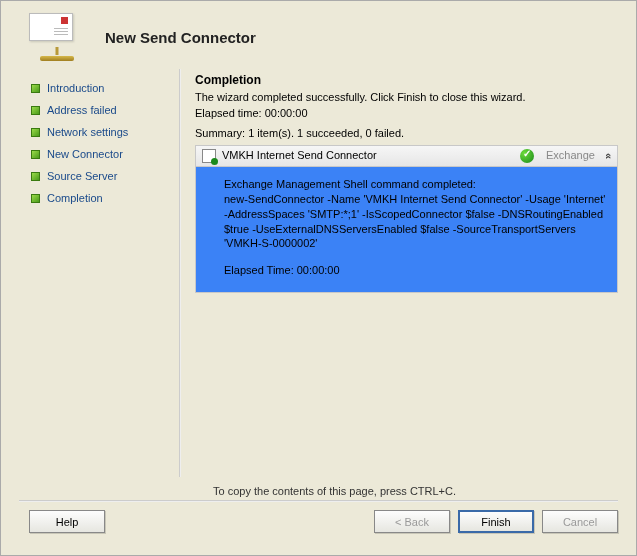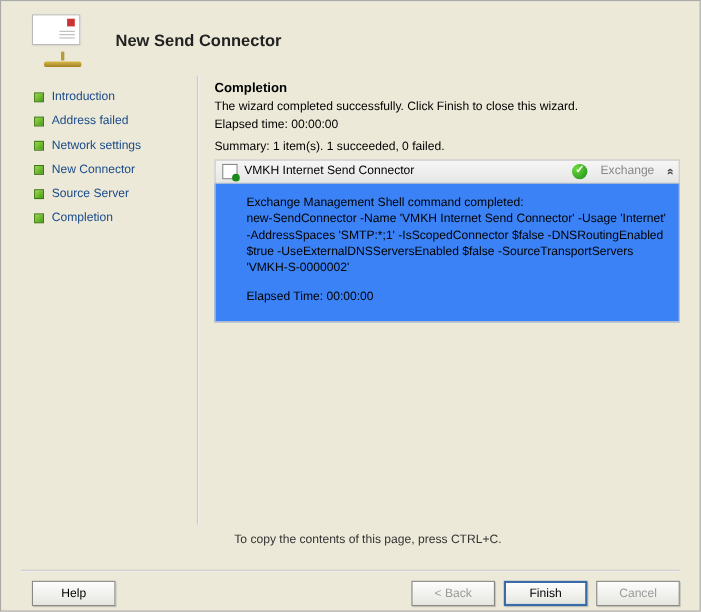--- a/index.html
+++ b/index.html
@@ -161,21 +161,21 @@
     }
     .item-body .cmd { margin-bottom: 12px; }
     .footer-hint {
       position: absolute;
       left: 212px;
       bottom: 58px;
       color: #333;
     }
     .button-bar {
       position: absolute;
-      bottom: 4px;
+      bottom: 22px;
       left: 0; right: 0;
       padding: 0 18px 0 28px;
       display: flex;
       align-items: center;
       gap: 36px;
     }
     .button-bar::before {
       content: "";
       position: absolute;
       top: -10px;

